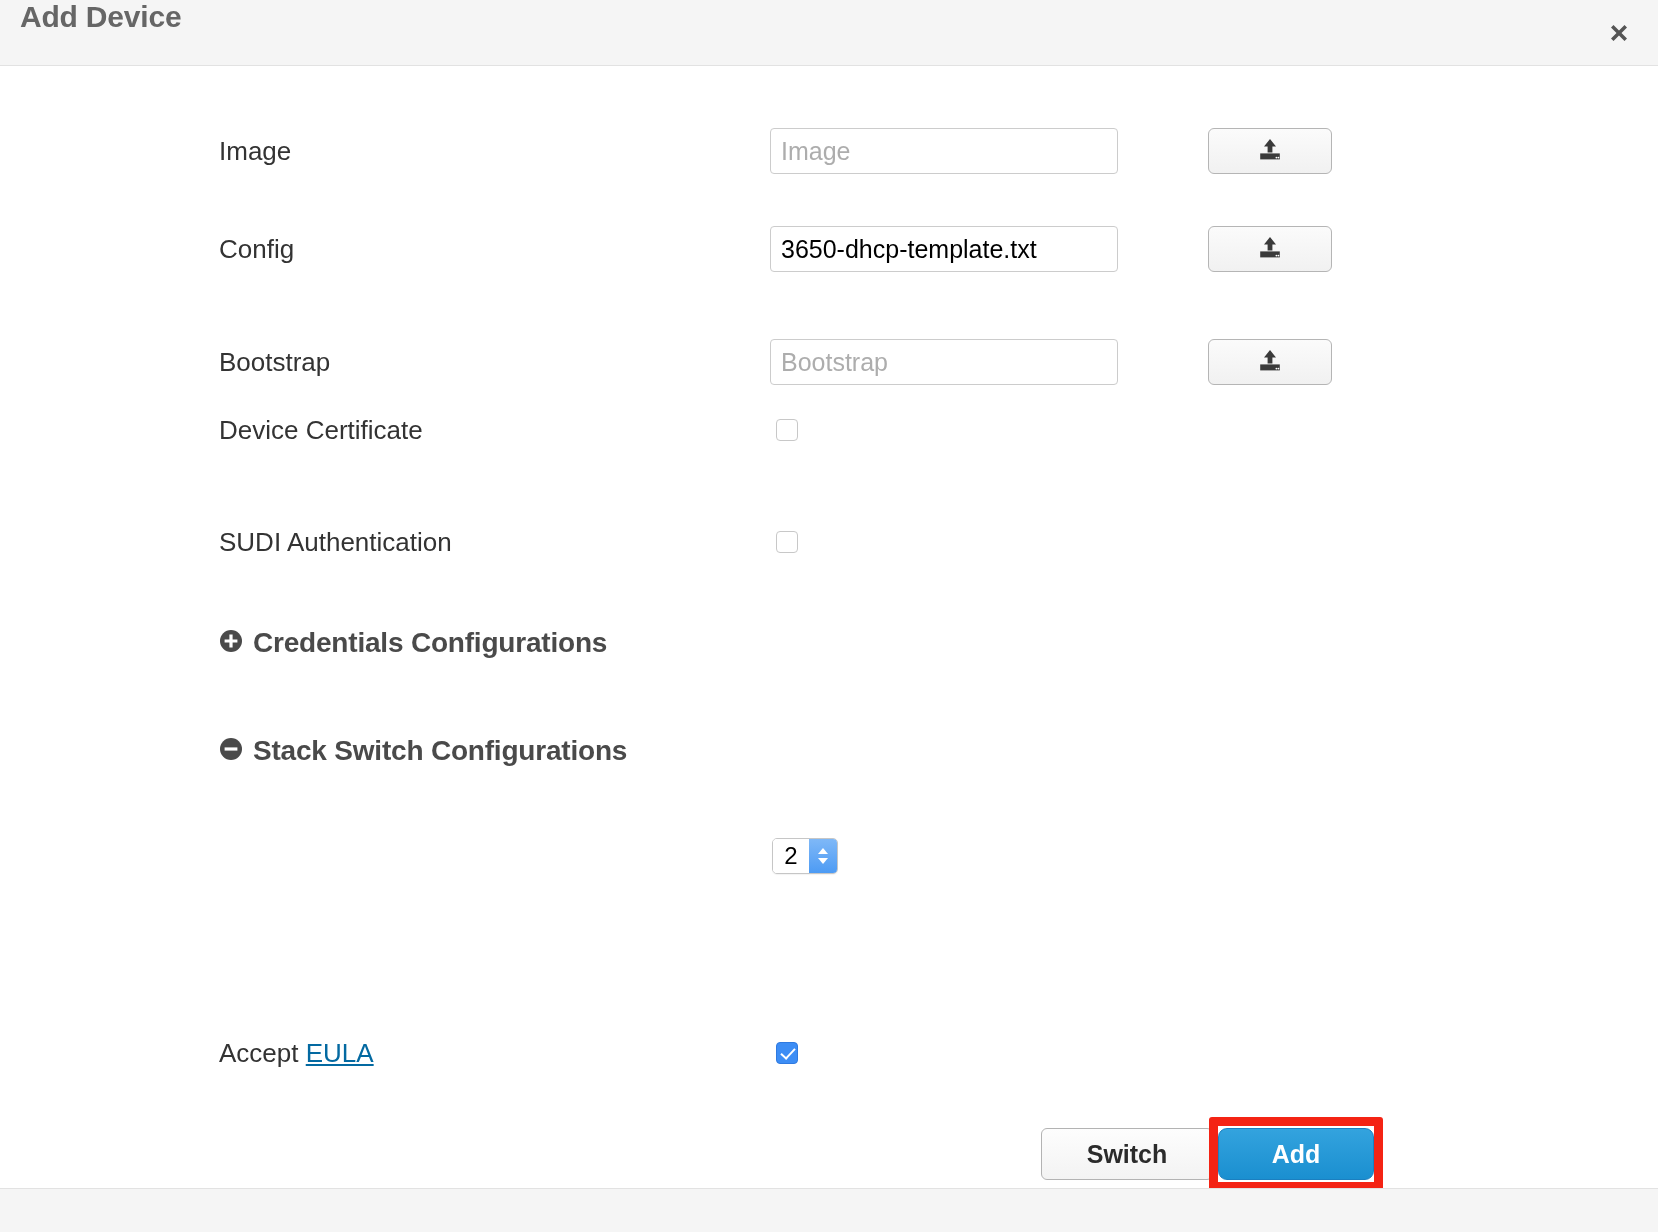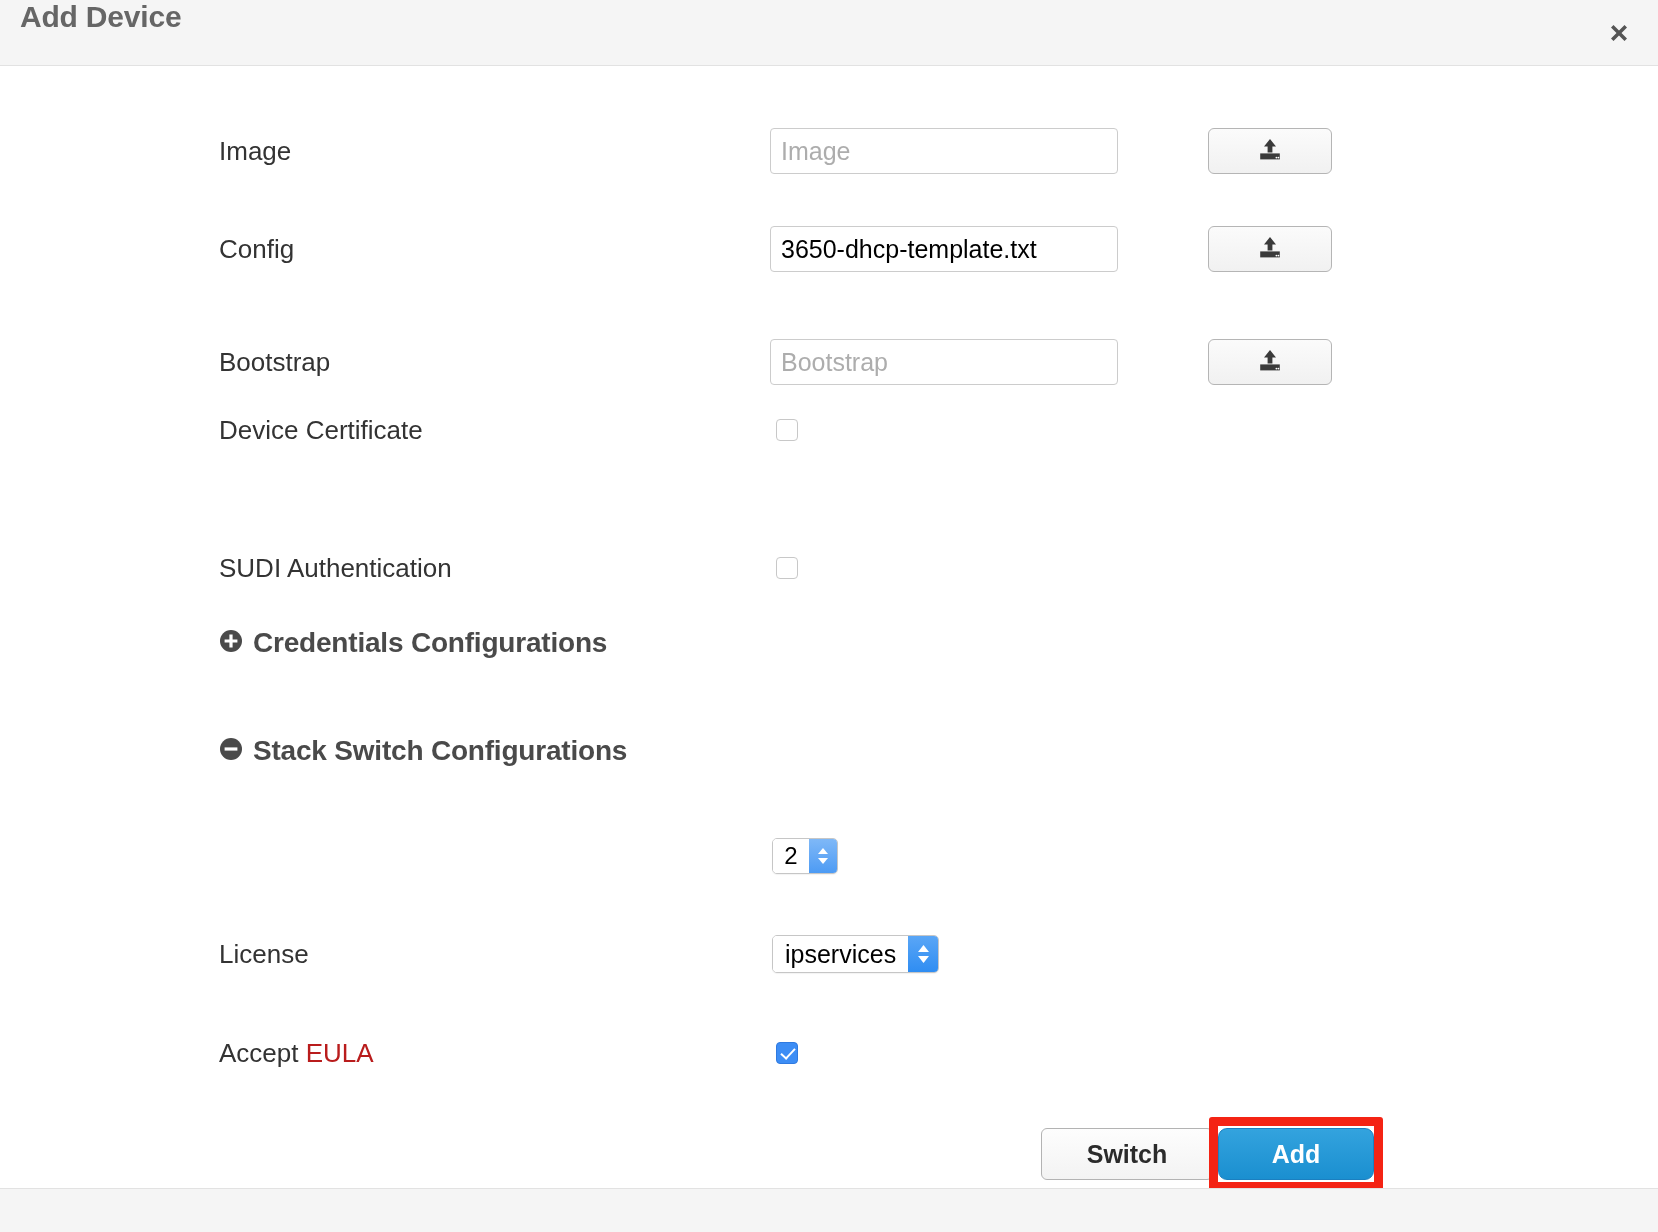--- a/index.html
+++ b/index.html
@@ -216,21 +216,22 @@
   .select-box .sel-arrows {
     width: 30px;
     background: linear-gradient(#5aa6f6, #2f8df2);
     display: flex;
     align-items: center;
     justify-content: center;
   }
 
   
   .eula-link {
-    color: #b91c1c;
+    color: #0369a1;
+    text-decoration: underline;
     cursor: pointer;
   }
 
   
   .footer-actions {
     position: absolute;
     left: 1041px;
     top: 1062px;
     display: flex;
     align-items: center;
@@ -355,21 +356,21 @@
       </div>
     </div>
 
     <div class="row" style="top:334px;">
       <div class="row-label">Device Certificate</div>
       <div class="row-control" style="left:776px;">
         <span class="cbox"></span>
       </div>
     </div>
 
-    <div class="row" style="top:472px;">
+    <div class="row" style="top:446px;">
       <div class="row-label">SUDI Authentication</div>
       <div class="row-control" style="left:776px;">
         <span class="cbox"></span>
       </div>
     </div>
 
     <div class="section-header" style="top:669px;">
       <span class="sec-icon">
         <svg width="24" height="24" viewBox="0 0 24 24" aria-hidden="true">
           <circle cx="12" cy="12" r="11" fill="#4a4a4a"></circle>
@@ -396,34 +397,20 @@
           <span class="sp-arrows">
             <svg width="16" height="22" viewBox="0 0 16 22" aria-hidden="true">
               <path d="M8 3 L13 9 L3 9 Z" fill="#ffffff"></path>
               <path d="M8 19 L3 13 L13 13 Z" fill="#ffffff"></path>
             </svg>
           </span>
         </span>
       </div>
     </div>
 
-    <div class="row" style="top:858px;">
-      <div class="row-label">License</div>
-      <div class="row-control" style="left:772px;">
-        <span class="select-box">
-          <span class="sel-val">ipservices</span>
-          <span class="sel-arrows">
-            <svg width="17" height="24" viewBox="0 0 17 24" aria-hidden="true">
-              <path d="M8.5 3 L14 10 L3 10 Z" fill="#ffffff"></path>
-              <path d="M8.5 21 L3 14 L14 14 Z" fill="#ffffff"></path>
-            </svg>
-          </span>
-        </span>
-      </div>
-    </div>
 
     <div class="row" style="top:957px;">
       <div class="row-label">
         <span>Accept</span>
         <span class="eula-link">EULA</span>
       </div>
       <div class="row-control" style="left:776px;">
         <span class="cbox checked"></span>
       </div>
     </div>

